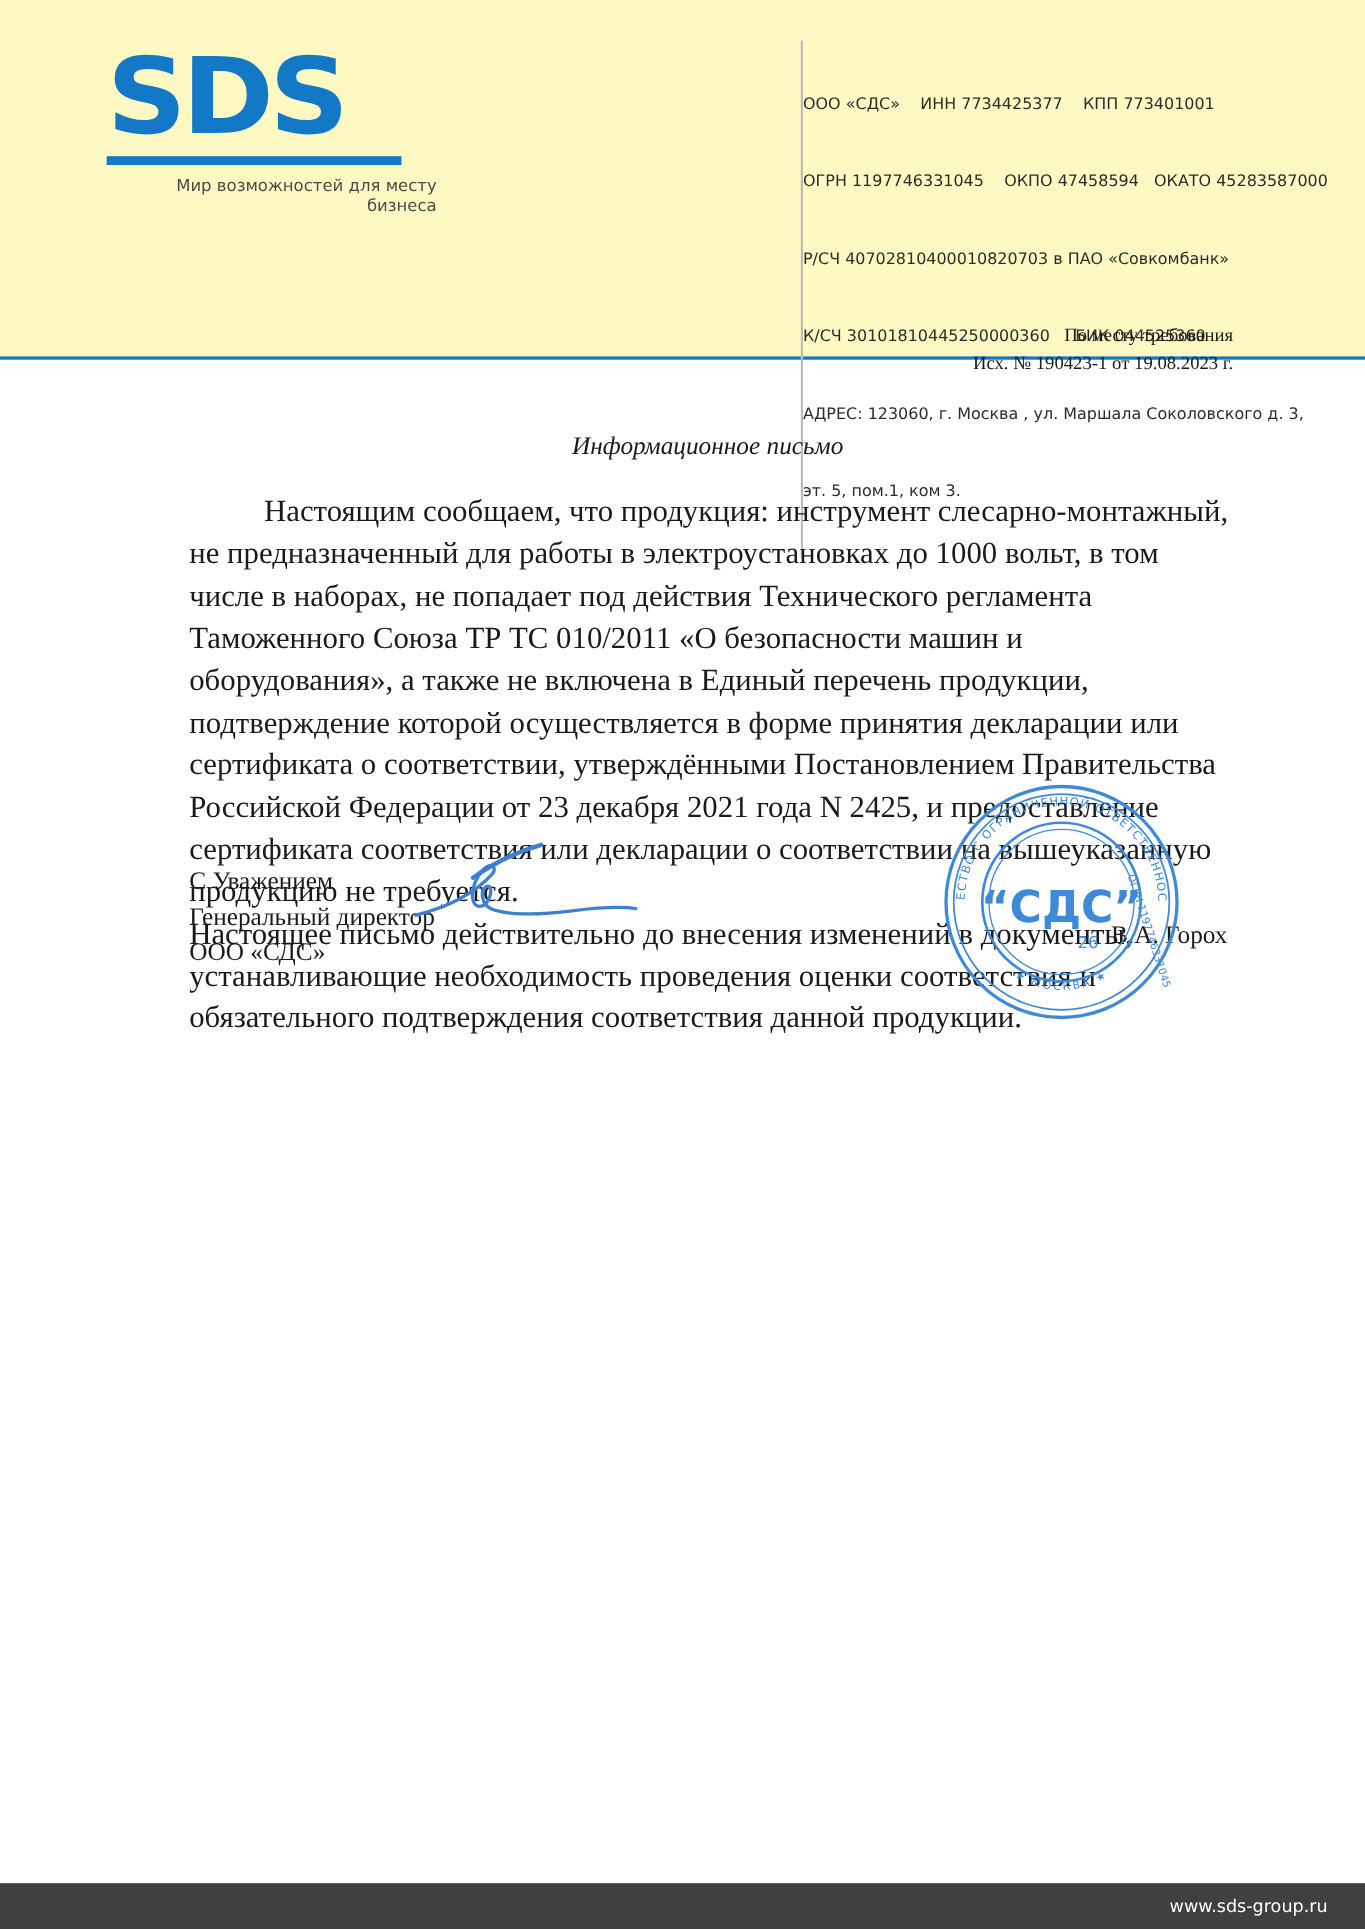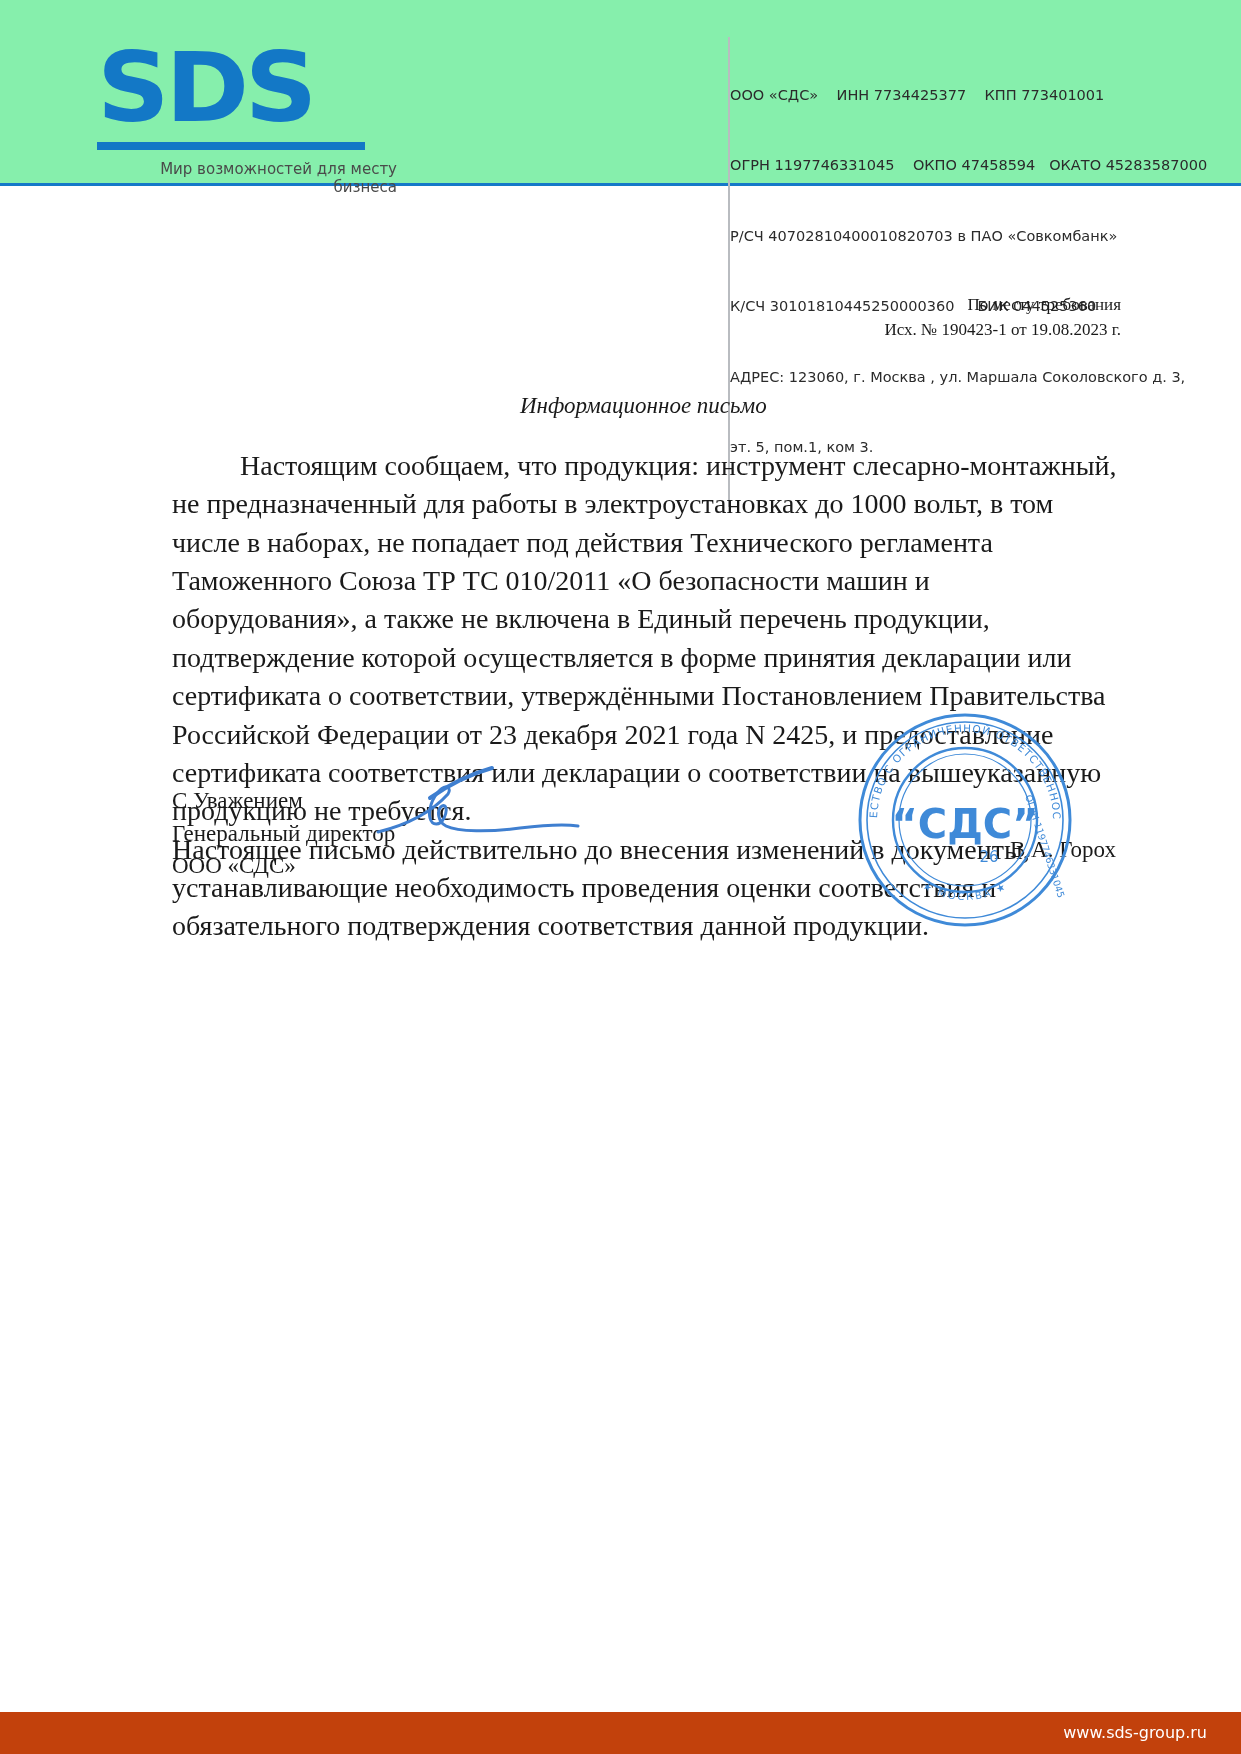--- a/index.html
+++ b/index.html
@@ -14,22 +14,22 @@
     font-family: "Liberation Serif", serif;
     color: #1a1a1a;
     overflow: hidden;
   }
 
   
   .header {
     position: absolute;
     top: 0; left: 0;
     width: 1241px;
-    height: 186px;
-    background: #86efac;
+    height: 327px;
+    background: #fef9c3;
     border-bottom: 3px solid #1578c8;
     box-sizing: border-box;
   }
 
   .logo-block {
     position: absolute;
     left: 97px;
     top: 40px;
     width: 330px;
   }
@@ -145,21 +145,21 @@
     pointer-events: none;
   }
 
   
   .footer {
     position: absolute;
     left: 0;
     bottom: 0;
     width: 1241px;
     height: 42px;
-    background: #c2410c;
+    background: #404040;
   }
   .footer-site {
     position: absolute;
     right: 34px;
     top: 11px;
     font-family: "DejaVu Sans", sans-serif;
     font-size: 16px;
     color: #ffffff;
   }
 </style>

